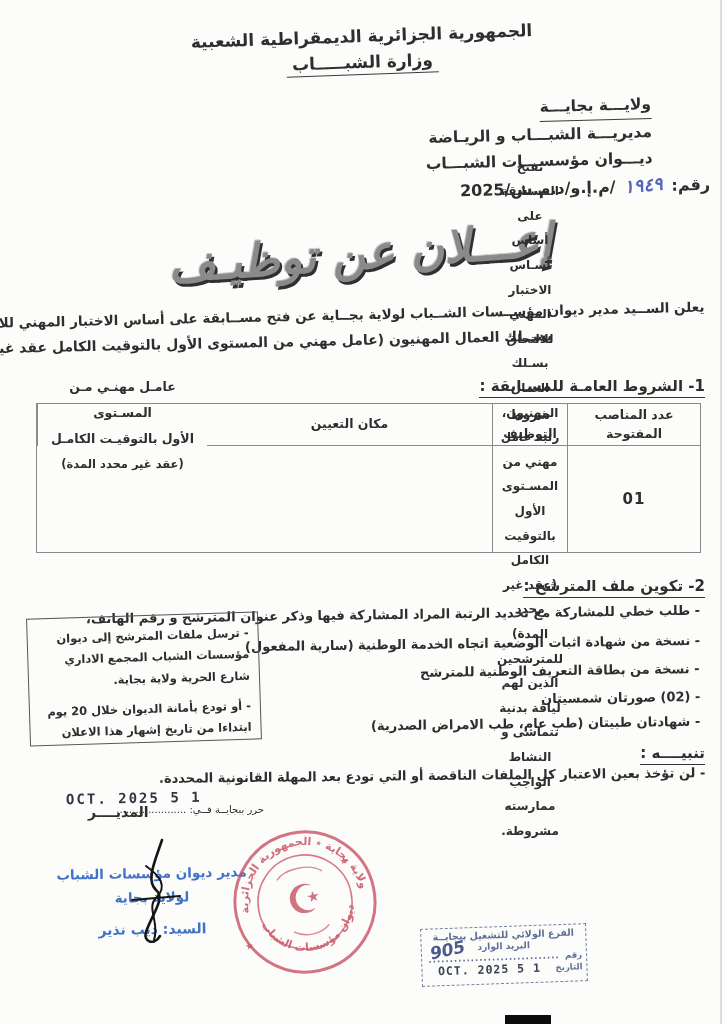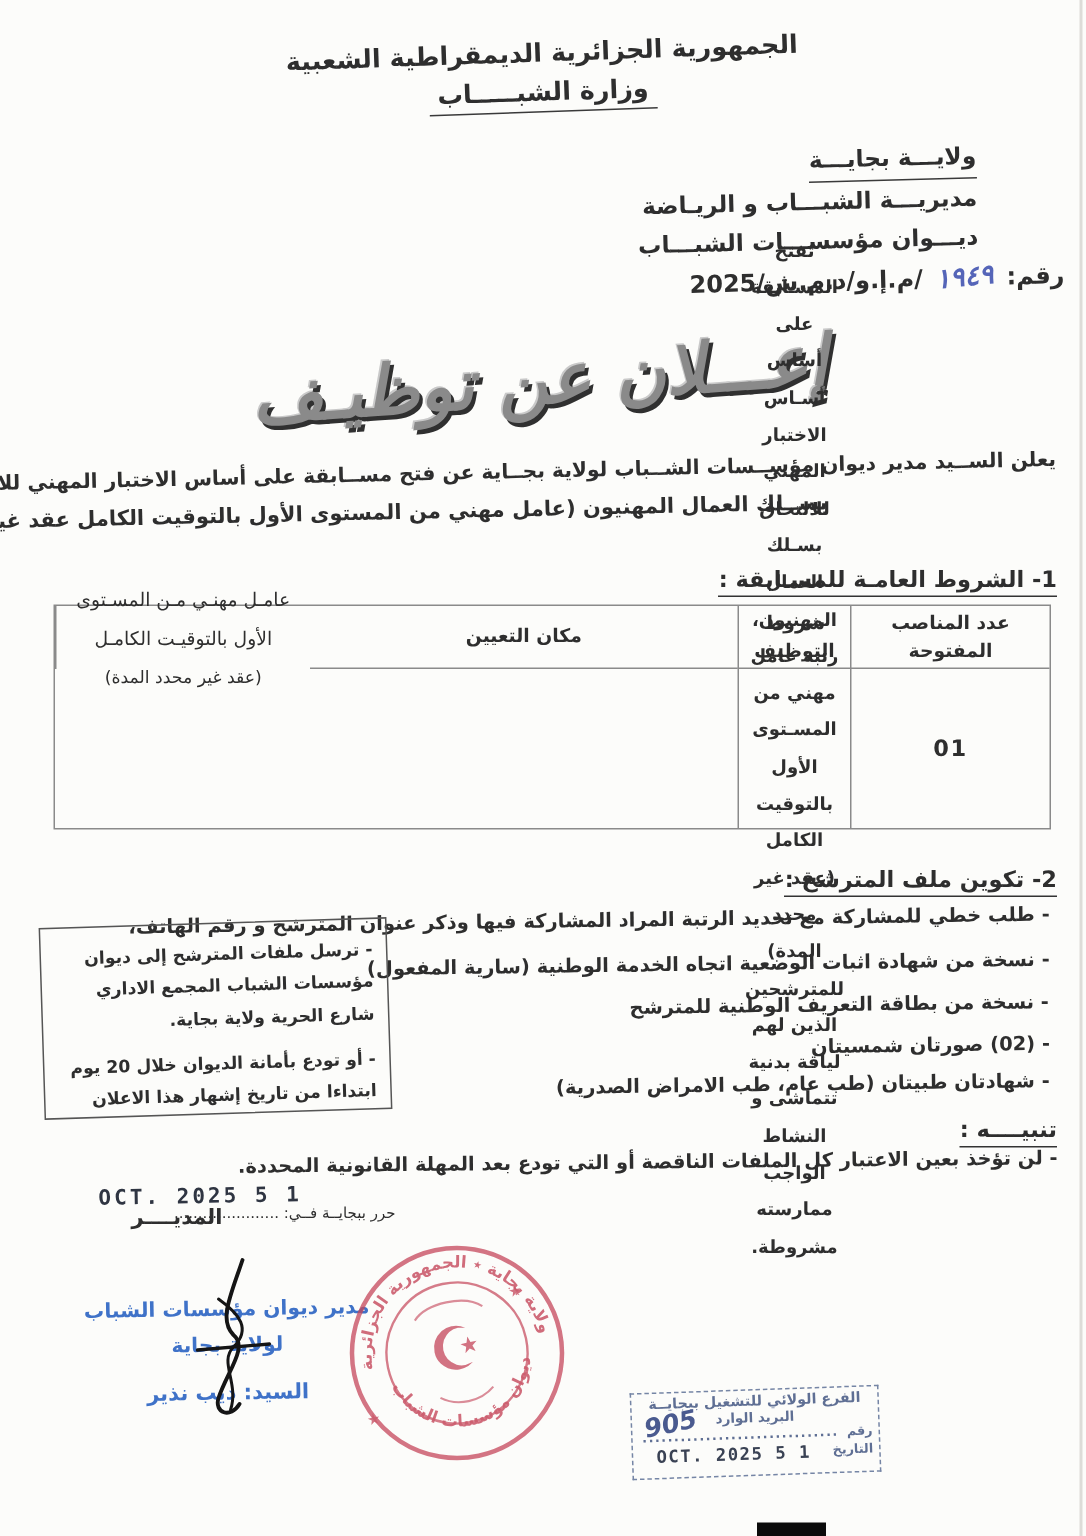--- a/index.html
+++ b/index.html
@@ -37,21 +37,21 @@
   .sec2-head{top:577px;right:19px;}
 
   
   .jobs-table{top:403px;right:23px;width:663px;height:148px;border:1px solid #8a8a8a;
               display:grid;grid-template-columns:133px 75px 285px 170px;grid-template-rows:42px 106px;
               direction:rtl;background:transparent;}
   .cell{border-left:1px solid #8a8a8a;display:flex;align-items:center;justify-content:center;
         flex-direction:column;padding:2px 6px;box-sizing:border-box;}
   .cell.last{border-left:none;}
   .cell.hdr{border-bottom:1px solid #8a8a8a;font-weight:bold;font-size:12.5px;text-align:center;line-height:1.5;}
-  .rank-cell{font-size:12.5px;font-weight:400;line-height:2.1;text-align:center;}
+  .rank-cell{font-size:12.5px;font-weight:700;line-height:2.1;text-align:center;}
   .rank-l3{font-size:11.5px;}
   .count-cell{font-size:15px;font-weight:600;letter-spacing:1px;}
   .cond-cell{font-size:12px;font-weight:600;line-height:2.05;text-align:center;padding:4px 22px;}
 
   
   .doc-item{right:24px;font-size:13px;font-weight:600;transform:rotate(-0.8deg);}
   .di-0{top:607px;} .di-1{top:636px;} .di-2{top:663px;} .di-3{top:690px;} .di-4{top:716px;}
 
   
   .send-box{top:615px;left:28px;width:232px;height:128px;border:1.2px solid #555;

